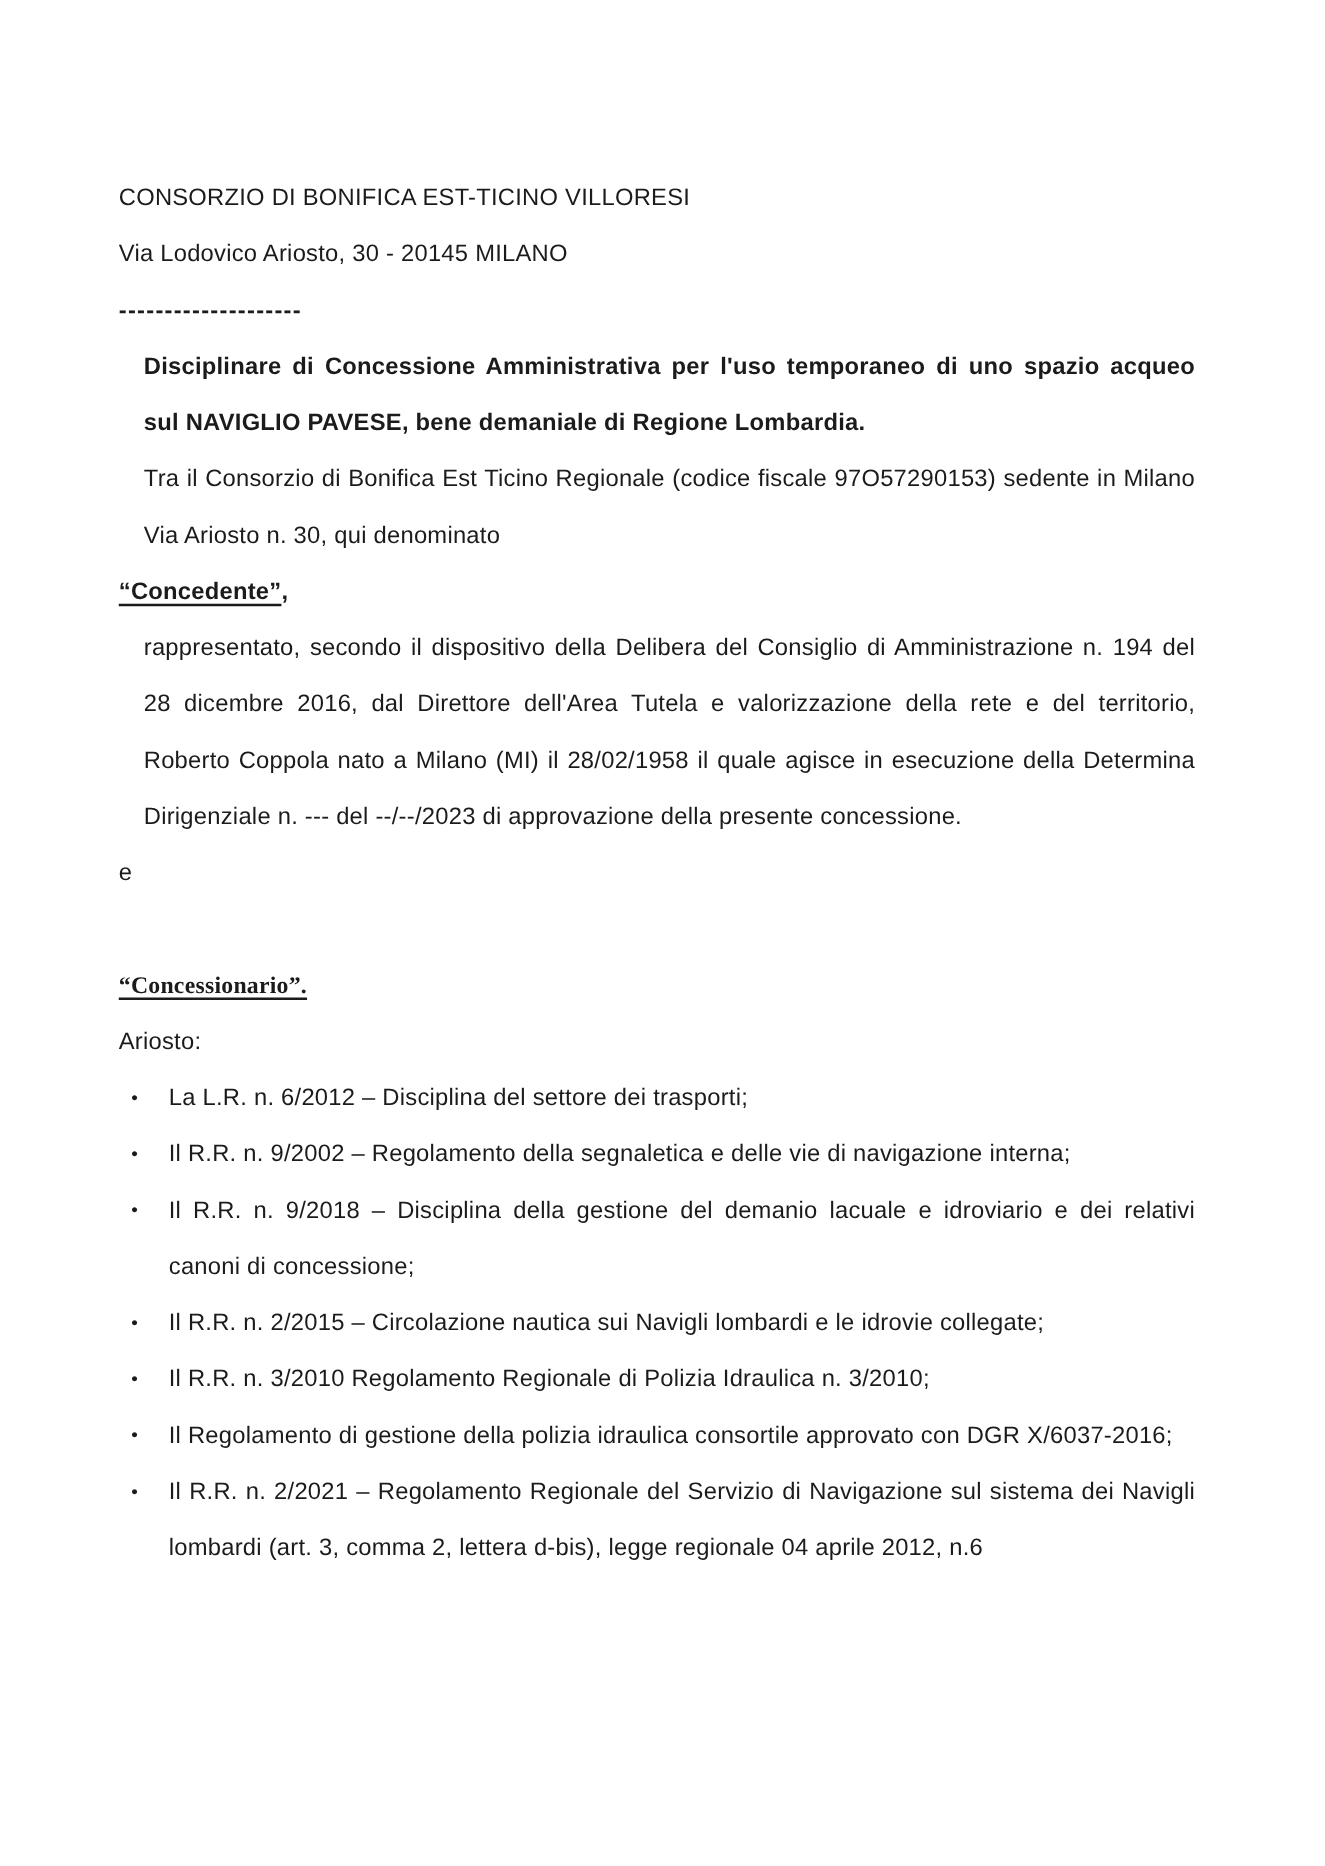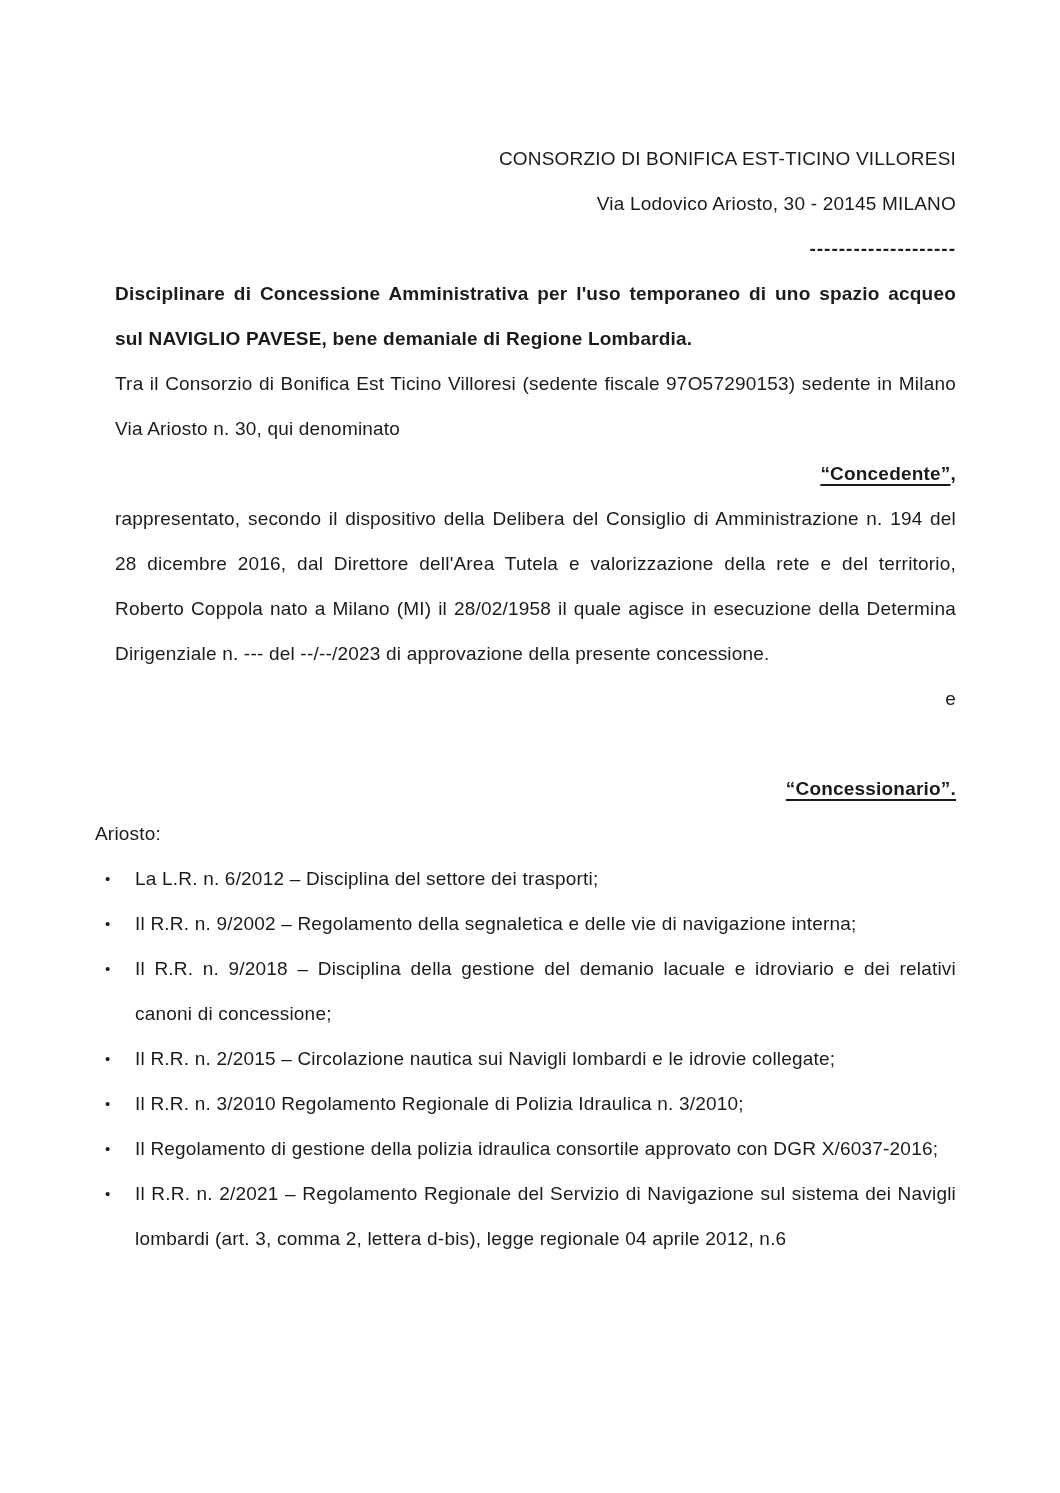--- a/index.html
+++ b/index.html
@@ -17,29 +17,29 @@
   .page {
     box-sizing: border-box;
     width: 1060px;
     height: 1493px;
     padding: 136px 104px 40px 95px;
     font-size: 19px;
     line-height: 45px;
     letter-spacing: 0.2px;
   }
   p { margin: 0; }
-  .center  { text-align: right; }
+  .center  { text-align: left; }
   .justify { text-align: justify; margin-left: 20px; }
   .bold    { font-weight: bold; }
   .underline {
     text-decoration: underline;
     text-underline-offset: 4px;
     text-decoration-thickness: 2px;
   }
-  .gap-before { margin-top: 45px; }
+  .gap-before { margin-top: 45px; font-family: Liberation Serif, serif; }
   ul.ref-list {
     list-style: none;
     margin: 0;
     padding: 0;
   }
   ul.ref-list li {
     position: relative;
     padding-left: 40px;
     text-align: justify;
   }
@@ -60,21 +60,21 @@
 <div class="page">
 
   <p class="center">CONSORZIO DI BONIFICA EST-TICINO VILLORESI</p>
 
   <p class="center">Via Lodovico Ariosto, 30 - 20145 MILANO</p>
 
   <p class="center separator">--------------------</p>
 
   <p class="justify bold">Disciplinare di Concessione Amministrativa per l'uso temporaneo di uno spazio acqueo sul NAVIGLIO PAVESE, bene demaniale di Regione Lombardia.</p>
 
-  <p class="justify">Tra il Consorzio di Bonifica Est Ticino Villoresi (sedente fiscale 97O57290153) sedente in Milano Via Ariosto n. 30, qui denominato</p>
+  <p class="justify">Tra il Consorzio di Bonifica Est Ticino Regionale (codice fiscale 97O57290153) sedente in Milano Via Ariosto n. 30, qui denominato</p>
 
   <p class="center bold">
     <span class="underline">“Concedente”</span><span>,</span>
   </p>
 
   <p class="justify">rappresentato, secondo il dispositivo della Delibera del Consiglio di Amministrazione n. 194 del 28 dicembre 2016, dal Direttore dell'Area Tutela e valorizzazione della rete e del territorio, Roberto Coppola nato a Milano (MI) il 28/02/1958 il quale agisce in esecuzione della Determina Dirigenziale n. --- del --/--/2023 di approvazione della presente concessione.</p>
 
   <p class="center">e</p>
 
   <p class="center bold gap-before">

